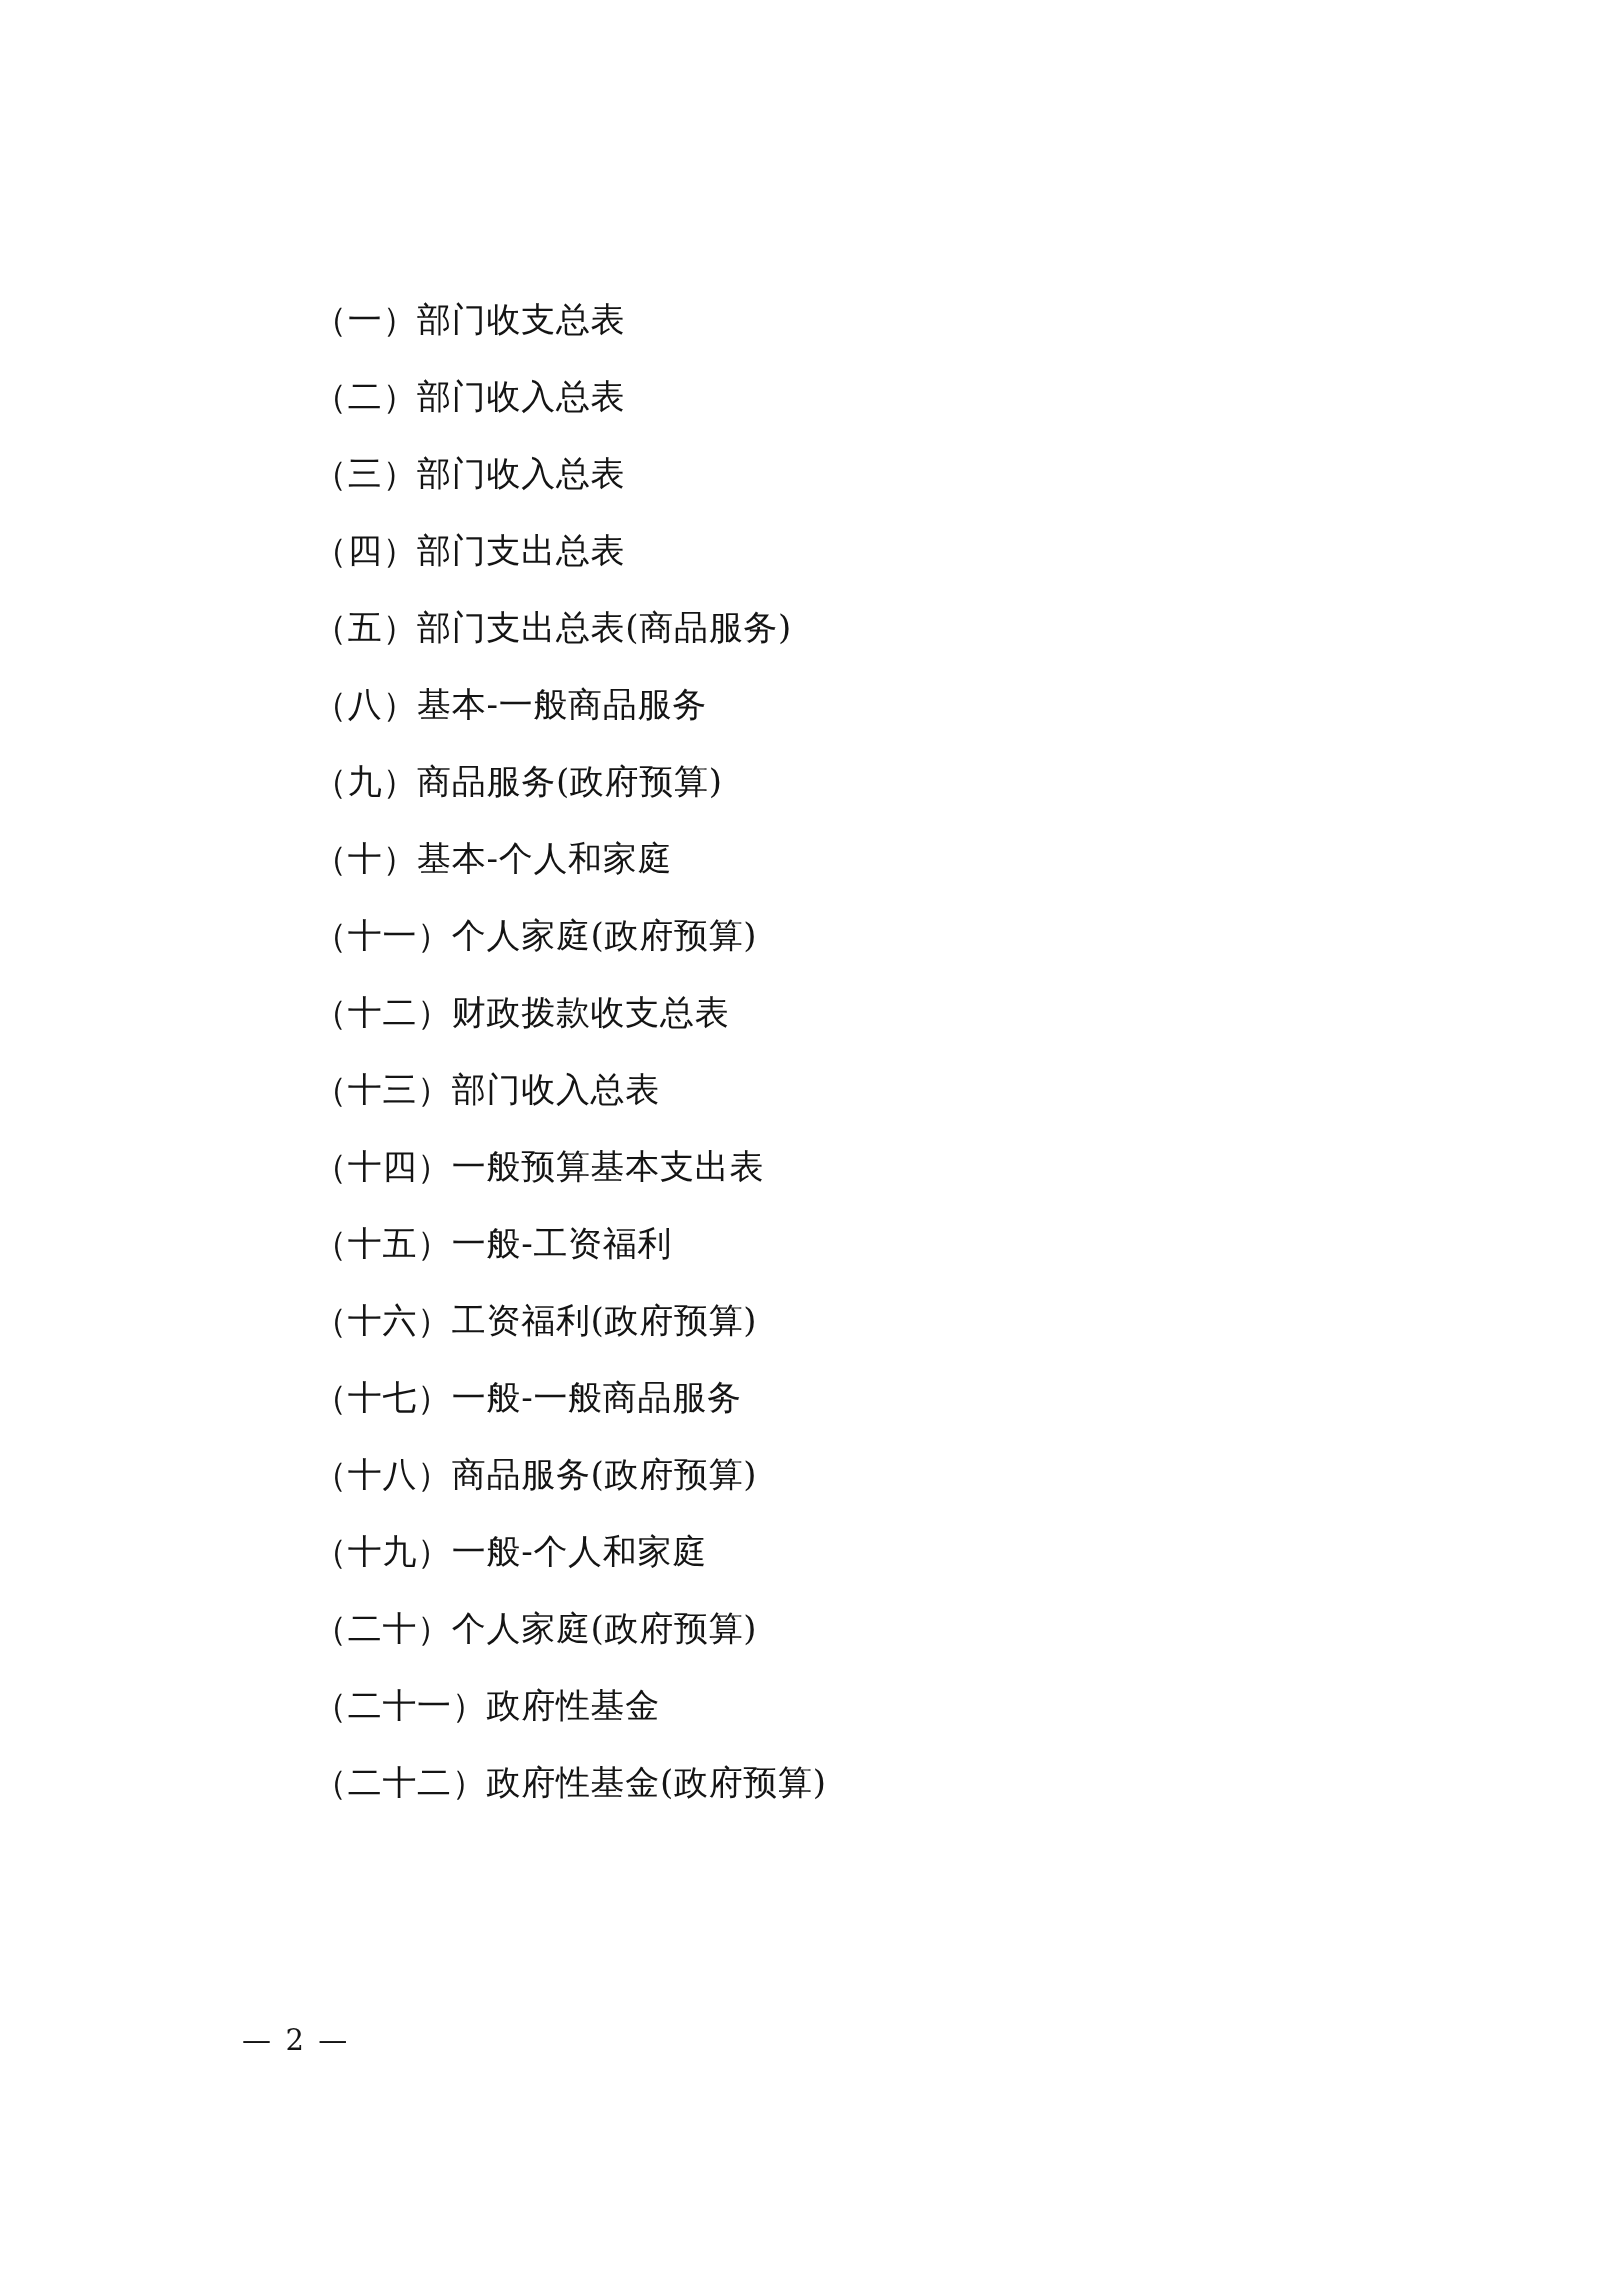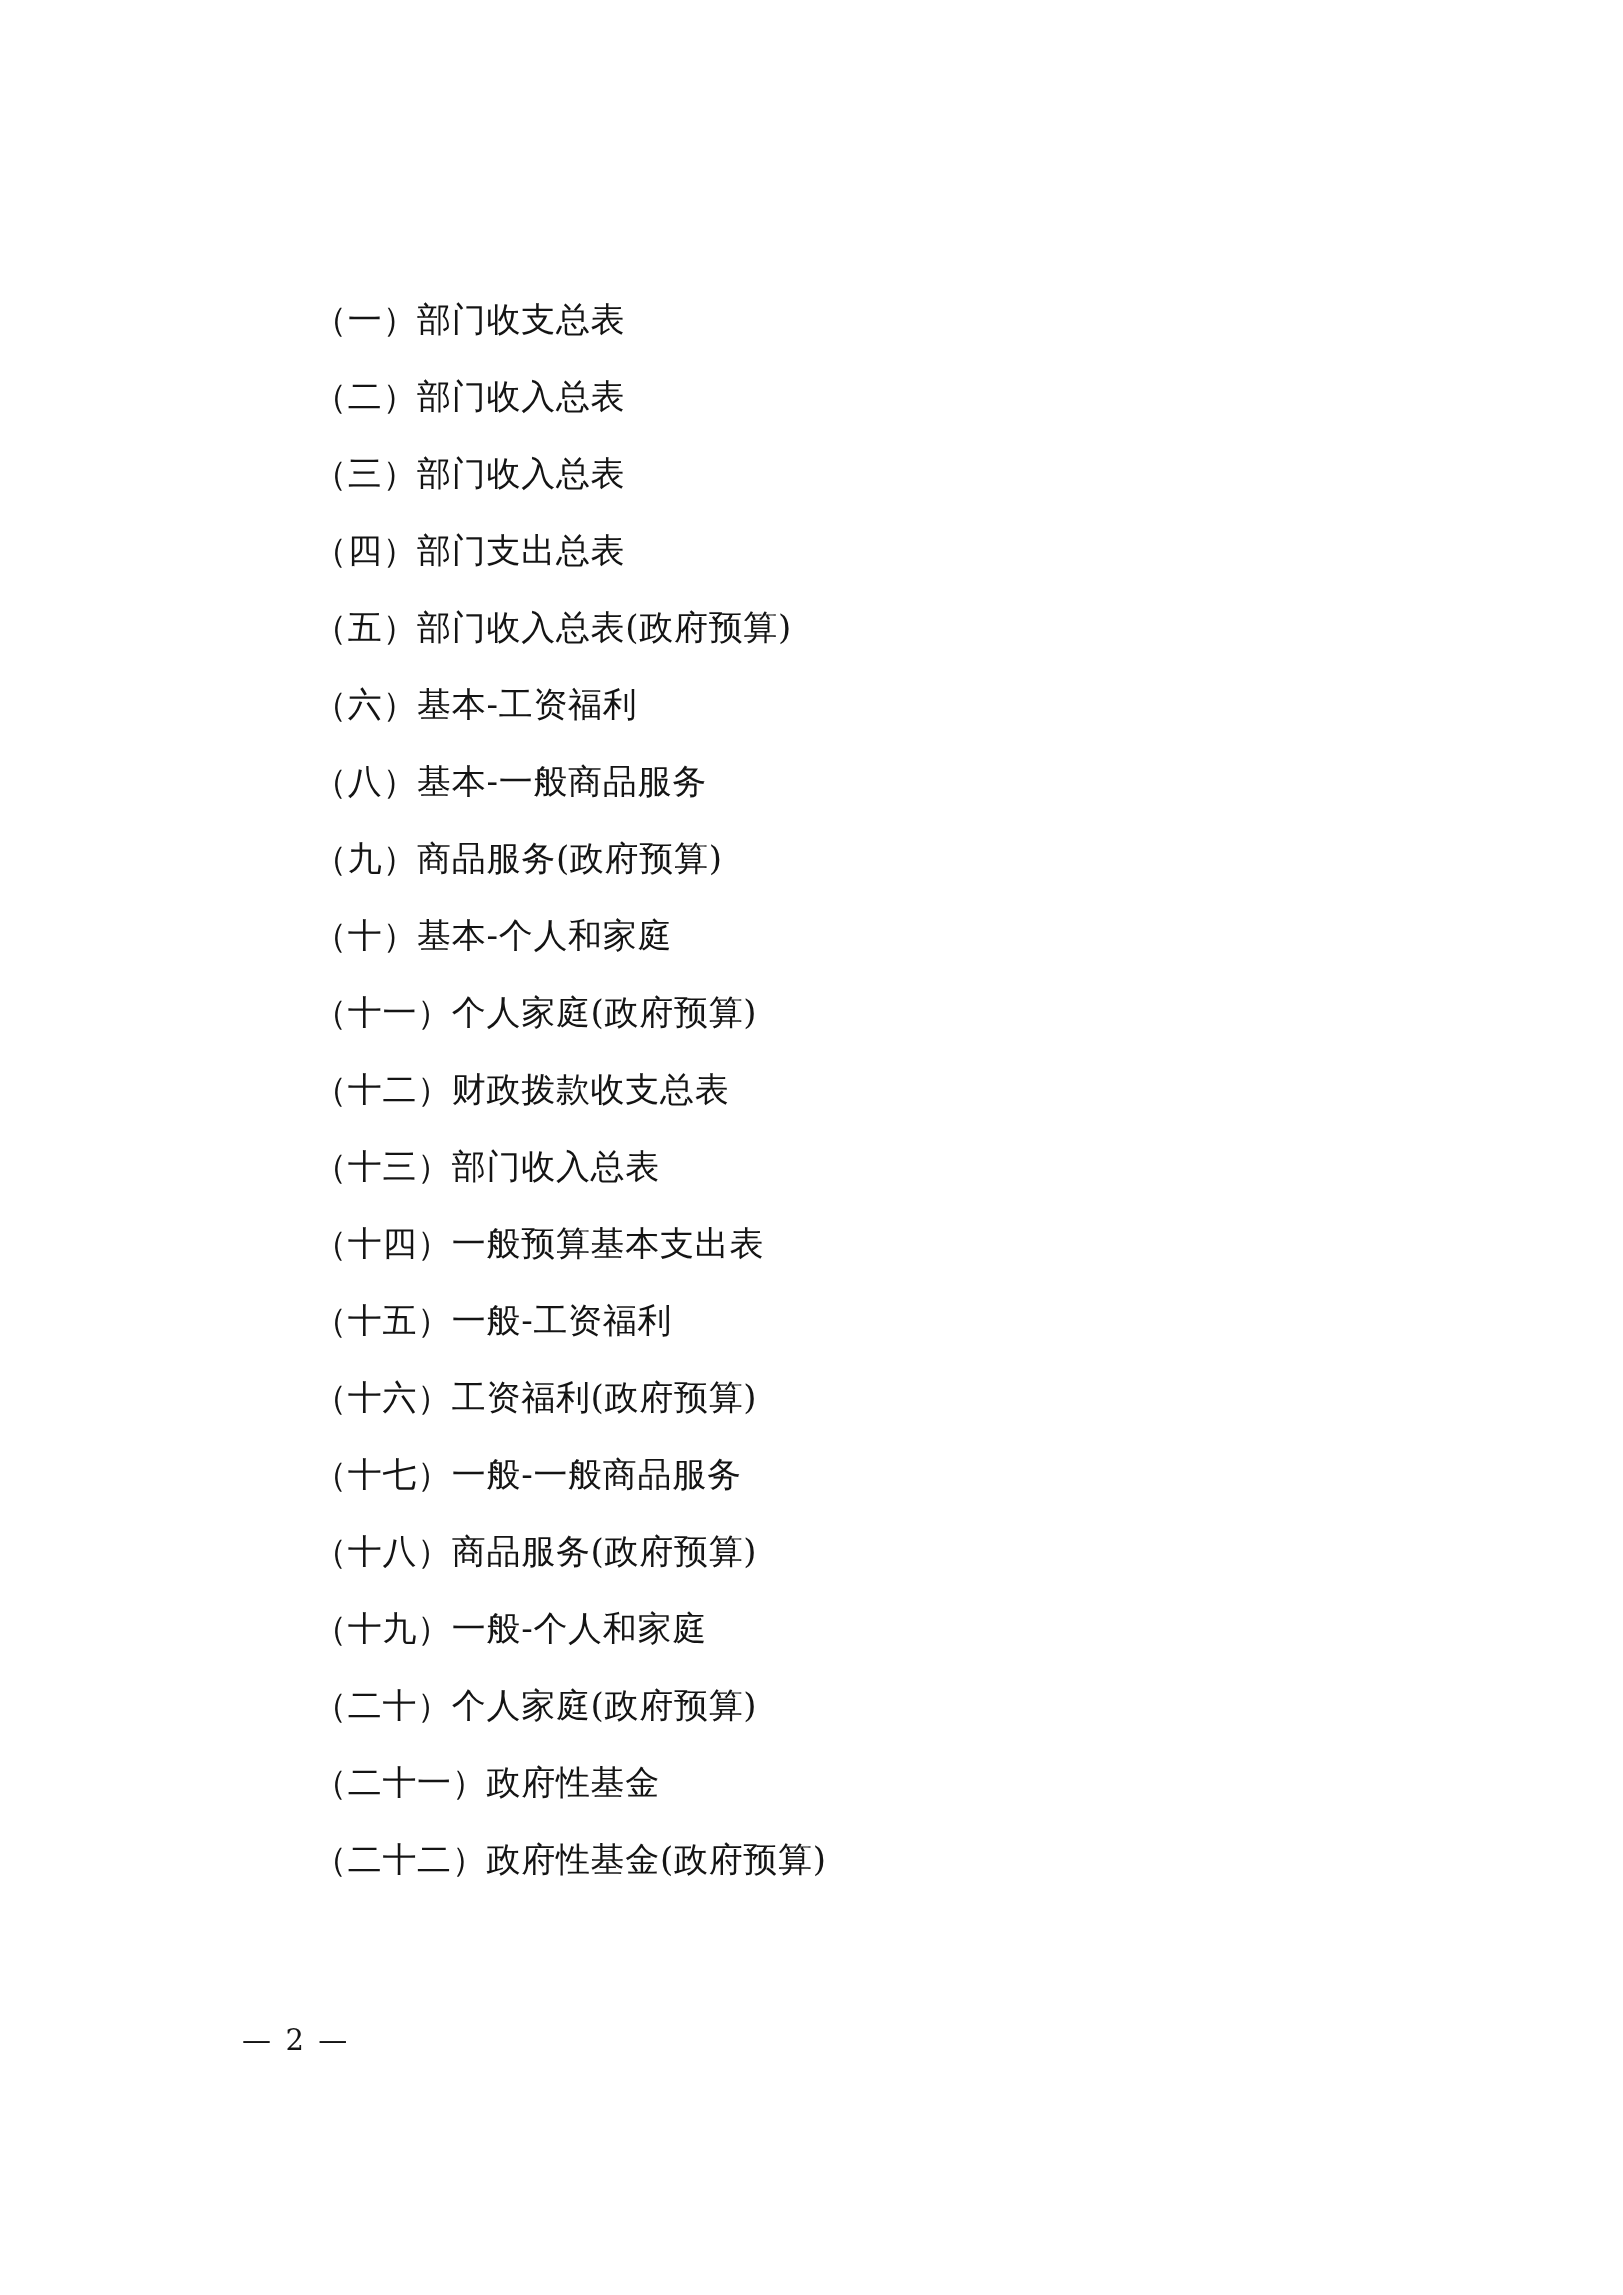--- a/index.html
+++ b/index.html
@@ -42,22 +42,21 @@
 </head>
 <body>
 
 <div class="page">
 
   <div class="content">
     <div class="toc-item">（一）部门收支总表</div>
     <div class="toc-item">（二）部门收入总表</div>
     <div class="toc-item">（三）部门收入总表</div>
     <div class="toc-item">（四）部门支出总表</div>
-    <div class="toc-item">（五）部门收入总表(政府预算)</div>
-    <div class="toc-item">（六）基本-工资福利</div>
+    <div class="toc-item">（五）部门支出总表(商品服务)</div>
     <div class="toc-item">（八）基本-一般商品服务</div>
     <div class="toc-item">（九）商品服务(政府预算)</div>
     <div class="toc-item">（十）基本-个人和家庭</div>
     <div class="toc-item">（十一）个人家庭(政府预算)</div>
     <div class="toc-item">（十二）财政拨款收支总表</div>
     <div class="toc-item">（十三）部门收入总表</div>
     <div class="toc-item">（十四）一般预算基本支出表</div>
     <div class="toc-item">（十五）一般-工资福利</div>
     <div class="toc-item">（十六）工资福利(政府预算)</div>
     <div class="toc-item">（十七）一般-一般商品服务</div>

